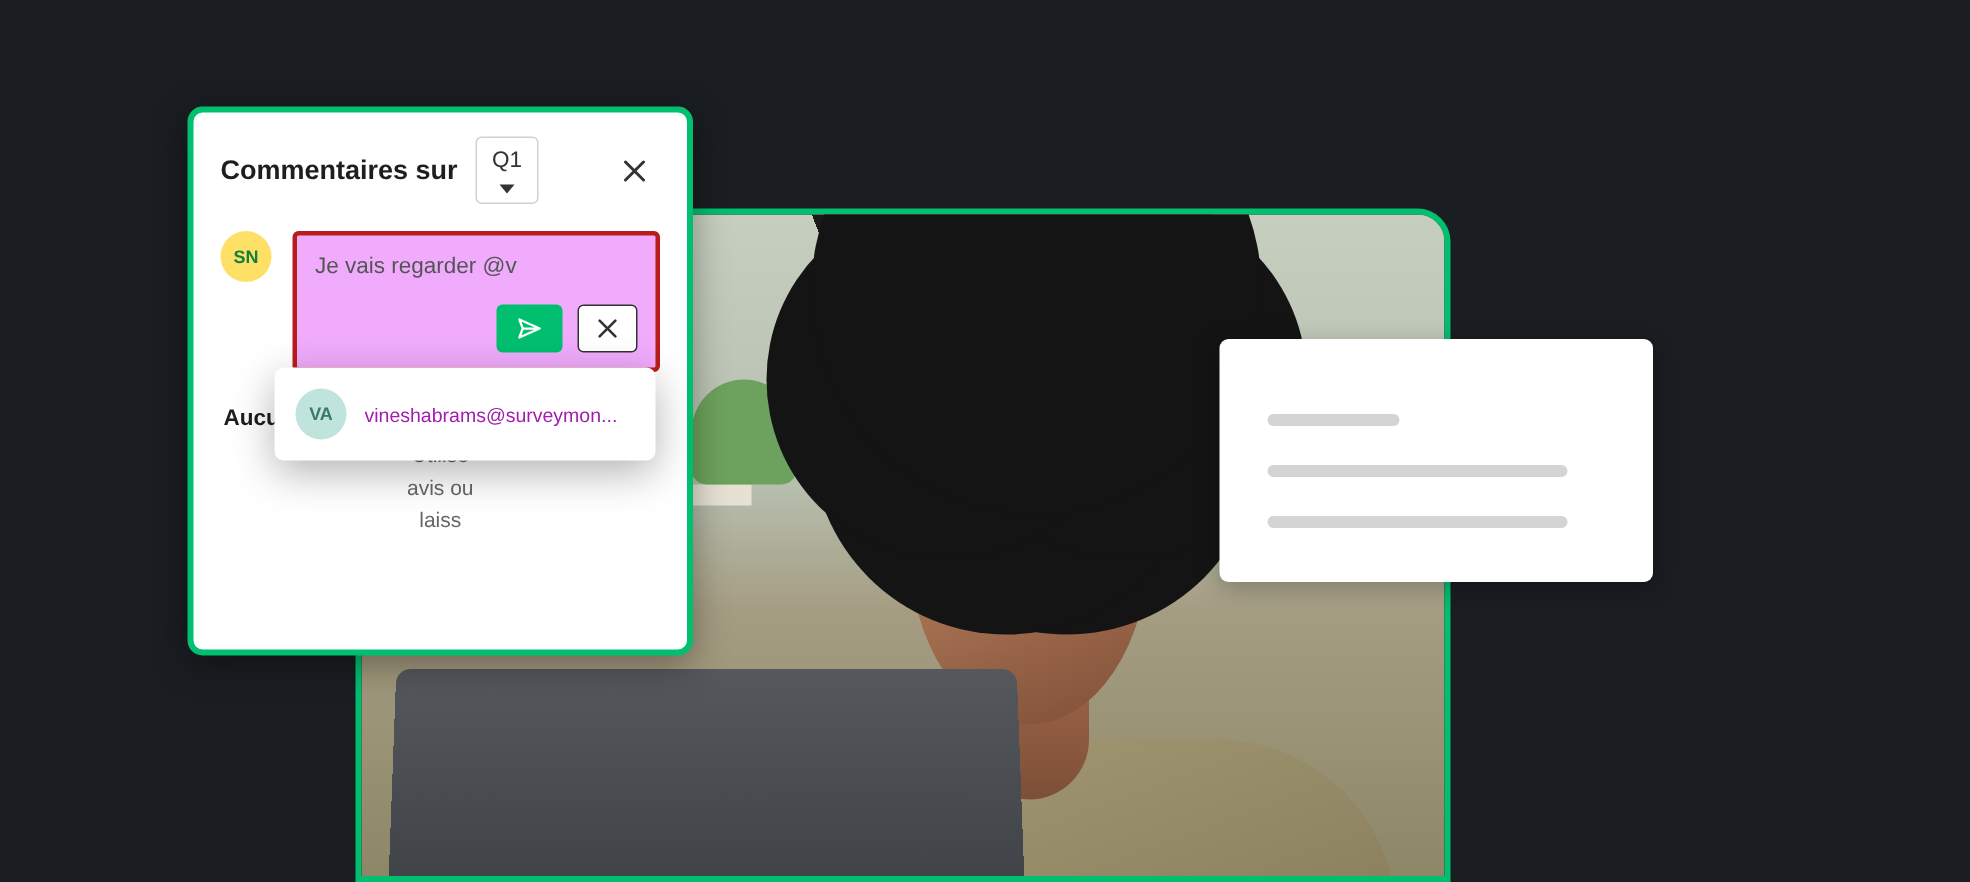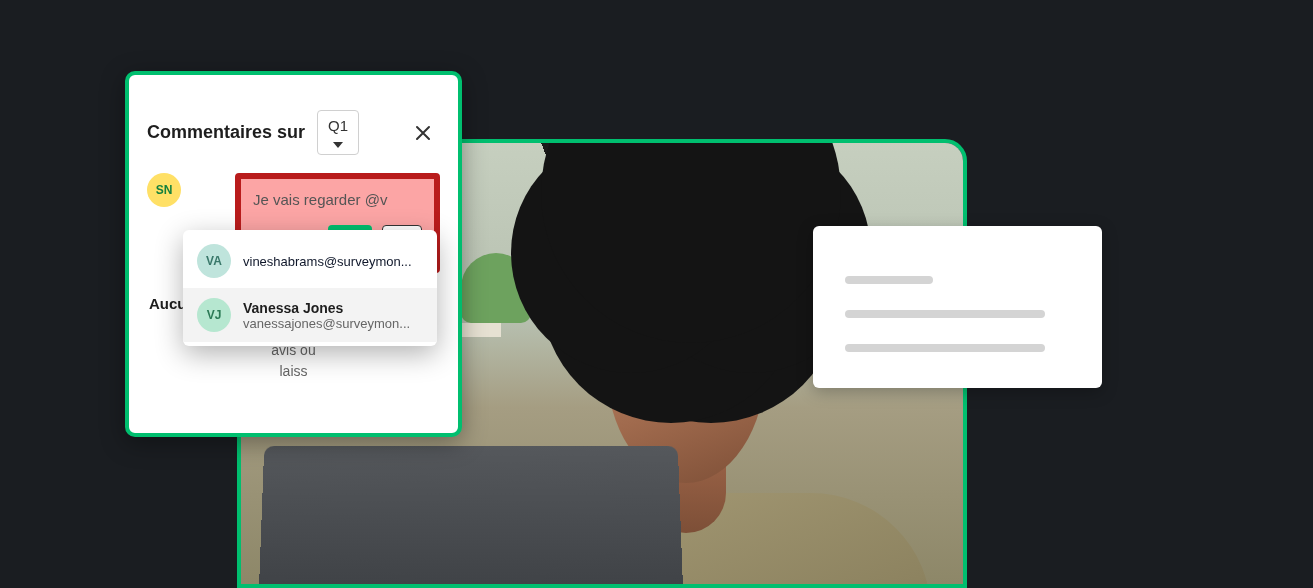--- a/index.html
+++ b/index.html
@@ -114,21 +114,20 @@
     border: 4px solid #00bf6f;
     border-radius: 10px;
     box-shadow: 0 6px 24px rgba(0,0,0,.35);
     overflow: hidden;
   }
   .panel-header {
     display: flex;
     align-items: center;
     gap: 12px;
     padding: 16px 18px 10px 18px;
-    margin-top: 19px;
   }
   .panel-title {
     font-size: 18px;
     font-weight: 700;
     color: #1e1e1e;
   }
   .q-select {
     display: inline-flex;
     align-items: center;
     gap: 8px;
@@ -169,25 +168,24 @@
     font-size: 12px; font-weight: 600;
     flex-shrink: 0;
   }
   .av-yellow { background: #ffe066; color: #15803d; align-items: center; }
   .av-teal   { background: #bfe4dc; color: #39786a; }
   .av-pink   { background: #f3c8cf; color: #94616a; }
   .av-mint   { background: #b6e7d0; color: #2c7a56; }
 
   .compose-box {
     flex: 1;
-    border: 6px solid #b91c1c;
+    border: 3px solid #b91c1c;
     border-radius: 4px;
     padding: 12px 12px 10px 12px;
-    background: #fca5a5;
-    margin-left: 40px;
+    background: #f0abfc;
   }
   .compose-text {
     font-size: 15px;
     color: #555;
     min-height: 20px;
   }
   .compose-actions {
     display: flex;
     gap: 10px;
     justify-content: flex-end;
@@ -228,21 +226,21 @@
     line-height: 1.55;
     color: #666;
     text-align: center;
     white-space: pre-line;
   }
 
   
   .mention-menu {
     position: absolute;
     left: 183px;
-    top: 230px;
+    top: 245px;
     width: 254px;
     background: #fff;
     border-radius: 6px;
     box-shadow: 0 8px 28px rgba(0,0,0,.30);
     overflow: hidden;
     z-index: 30;
     padding: 4px 0;
   }
   .mention-item {
     display: flex;
@@ -261,21 +259,21 @@
     font-weight: 700;
     font-size: 14px;
     color: #1e1e1e;
     white-space: nowrap; overflow: hidden; text-overflow: ellipsis;
   }
   .mention-email {
     font-size: 13px;
     color: #666;
     white-space: nowrap; overflow: hidden; text-overflow: ellipsis;
   }
-  .single-line .mention-email { color: #0f172a; }
+  .single-line .mention-email { color: #a21caf; }
 </style>
 </head>
 <body>
 
 <div class="photo-card">
   <div class="photo-bg">
     <div class="shelf"></div>
     <div class="plant"></div>
     <div class="shirt"></div>
     <div class="neck"></div>
@@ -334,22 +332,13 @@
 
 <div class="mention-menu">
   <div class="mention-item single-line">
     <div class="avatar av-teal">
       <span>VA</span>
     </div>
     <div class="mention-text">
       <div class="mention-email">vineshabrams@surveymon...</div>
     </div>
   </div>
-  <div class="mention-item highlight">
-    <div class="avatar av-mint">
-      <span>VJ</span>
-    </div>
-    <div class="mention-text">
-      <div class="mention-name">Vanessa Jones</div>
-      <div class="mention-email">vanessajones@surveymon...</div>
-    </div>
-  </div>
 </div>
 
 </body></html>

